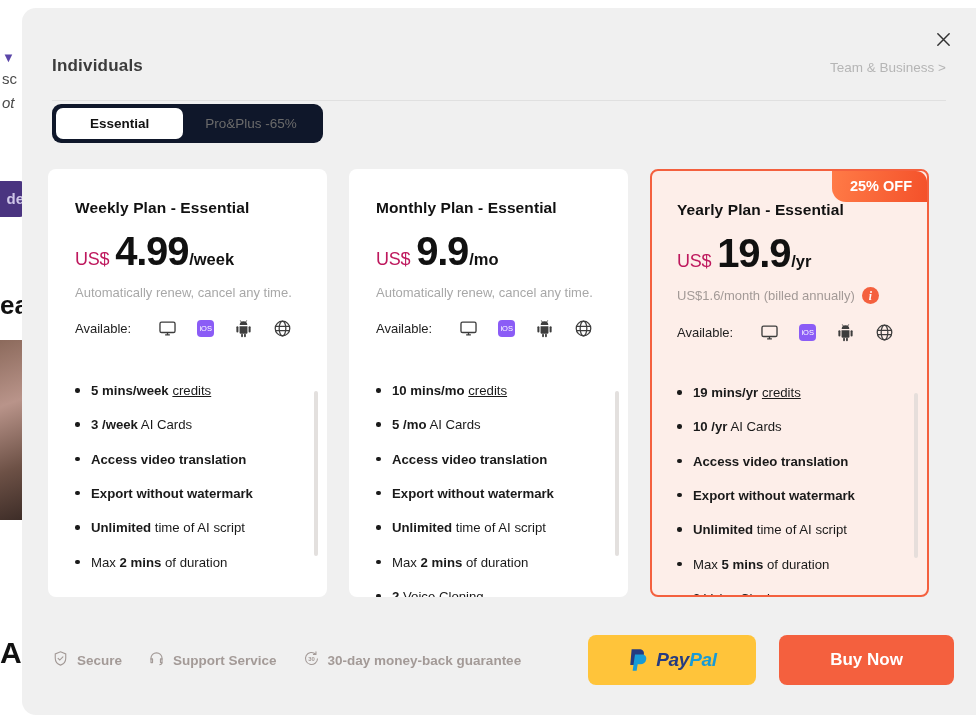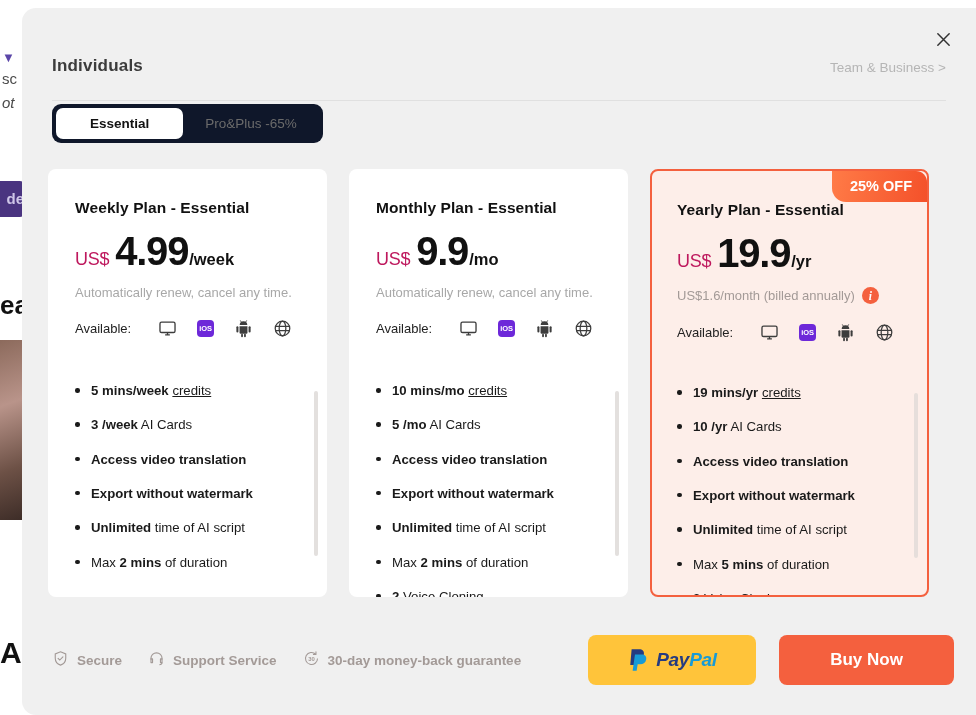--- a/index.html
+++ b/index.html
@@ -93,22 +93,22 @@
     display: inline-flex; align-items: center; justify-content: center; cursor: pointer;
     font-family: "Liberation Serif", serif;
   }
 
   .avail { display: flex; align-items: center; gap: 20px; padding: 19px 0 0 27px; }
   .card.highlight .avail { padding-left: 25px; }
   .avail-label { font-size: 13px; color: #222; margin-right: 7px; }
   .pf { width: 19px; height: 19px; display: inline-flex; align-items: center; justify-content: center; color: #3d3d3d; }
   .pf svg { width: 19px; height: 19px; }
   .ios-badge {
-    width: 17px; height: 17px; border-radius: 4px; background: #6d28d9; color: #fff;
-    font-size: 7.5px; font-weight: bold; display: inline-flex; align-items: center; justify-content: center;
+    width: 17px; height: 17px; border-radius: 4px; background: #8b5cf6; color: #fff;
+    font-size: 7.5px; font-weight: normal; display: inline-flex; align-items: center; justify-content: center;
   }
 
   .feat-wrap {
     position: absolute; left: 0; right: 0; top: 213px; bottom: 0;
     overflow: hidden; padding: 0 14px 0 24px;
   }
   .card.highlight .feat-wrap { padding-left: 22px; }
   .feat-list { list-style: none; }
   .feat-list li {
     font-size: 13.2px; color: #1a1a1a; line-height: 1.35;

